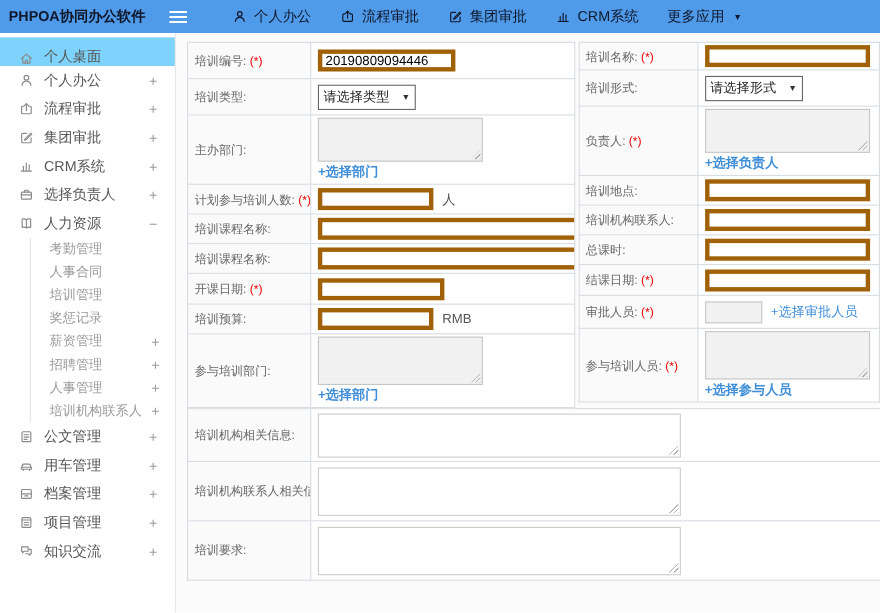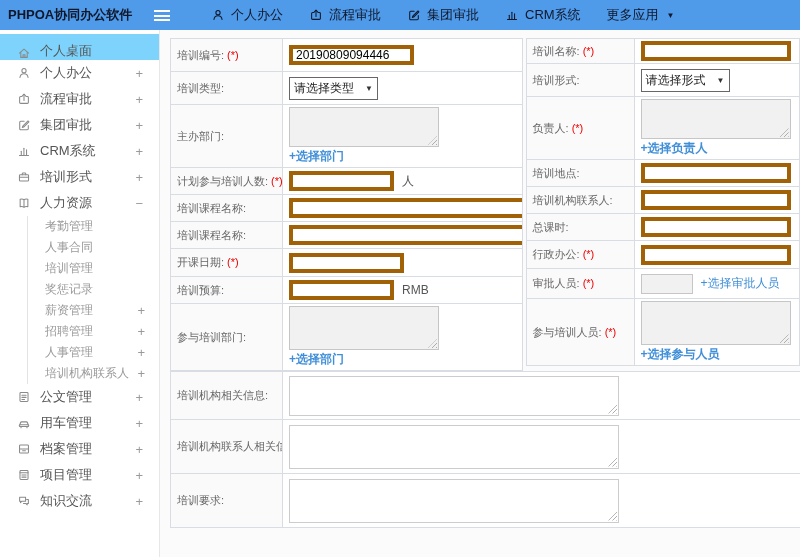--- a/index.html
+++ b/index.html
@@ -186,21 +186,21 @@
         <div class="side-item">
           <span class="icon">
             <svg width="14" height="14" viewBox="0 0 16 16">
               <g fill="none" stroke="currentColor" stroke-width="1.2" stroke-linecap="round" stroke-linejoin="round">
                 <rect x="2.8" y="5.4" width="10.4" height="7.2" rx="1"></rect>
                 <path d="M6 5.4V4.3c0-.5.4-.9.9-.9h2.2c.5 0 .9.4.9.9v1.1"></path>
                 <path d="M2.8 8.2h10.4"></path>
               </g>
             </svg>
           </span>
-          <span>培训形式</span>
+          <span>选择负责人</span>
           <span class="expand">+</span>
         </div>
         <div class="side-item">
           <span class="icon">
             <svg width="14" height="14" viewBox="0 0 16 16">
               <g fill="none" stroke="currentColor" stroke-width="1.2" stroke-linecap="round" stroke-linejoin="round">
                 <path d="M8 4.2C6.9 3.3 5.1 3.2 3.6 3.6v8.6c1.5-.4 3.3-.3 4.4.6 1.1-.9 2.9-1 4.4-.6V3.6C10.9 3.2 9.1 3.3 8 4.2z"></path>
                 <path d="M8 4.2v8.6"></path>
               </g>
             </svg>
@@ -399,21 +399,21 @@
               </tr>
               <tr style="height: 27px;">
                 <td class="lbl"><span>培训机构联系人:</span></td>
                 <td><input type="text" class="txt" style="width: 150px;"></td>
               </tr>
               <tr style="height: 27px;">
                 <td class="lbl"><span>总课时:</span></td>
                 <td><input type="text" class="txt" style="width: 150px;"></td>
               </tr>
               <tr style="height: 28px;">
-                <td class="lbl"><span>行政办公:</span><span class="req">(*)</span></td>
+                <td class="lbl"><span>结课日期:</span><span class="req">(*)</span></td>
                 <td><input type="text" class="txt" style="width: 150px;"></td>
               </tr>
               <tr style="height: 30px;">
                 <td class="lbl"><span>审批人员:</span><span class="req">(*)</span></td>
                 <td><span class="area inline-box" style="width: 52px; height: 20px;"></span><span class="lnk" style="margin-left: 8px;">+选择审批人员</span></td>
               </tr>
               <tr style="height: 63px;">
                 <td class="lbl"><span>参与培训人员:</span><span class="req">(*)</span></td>
                 <td>
                   <div class="area" style="width: 150px; height: 44px;">

